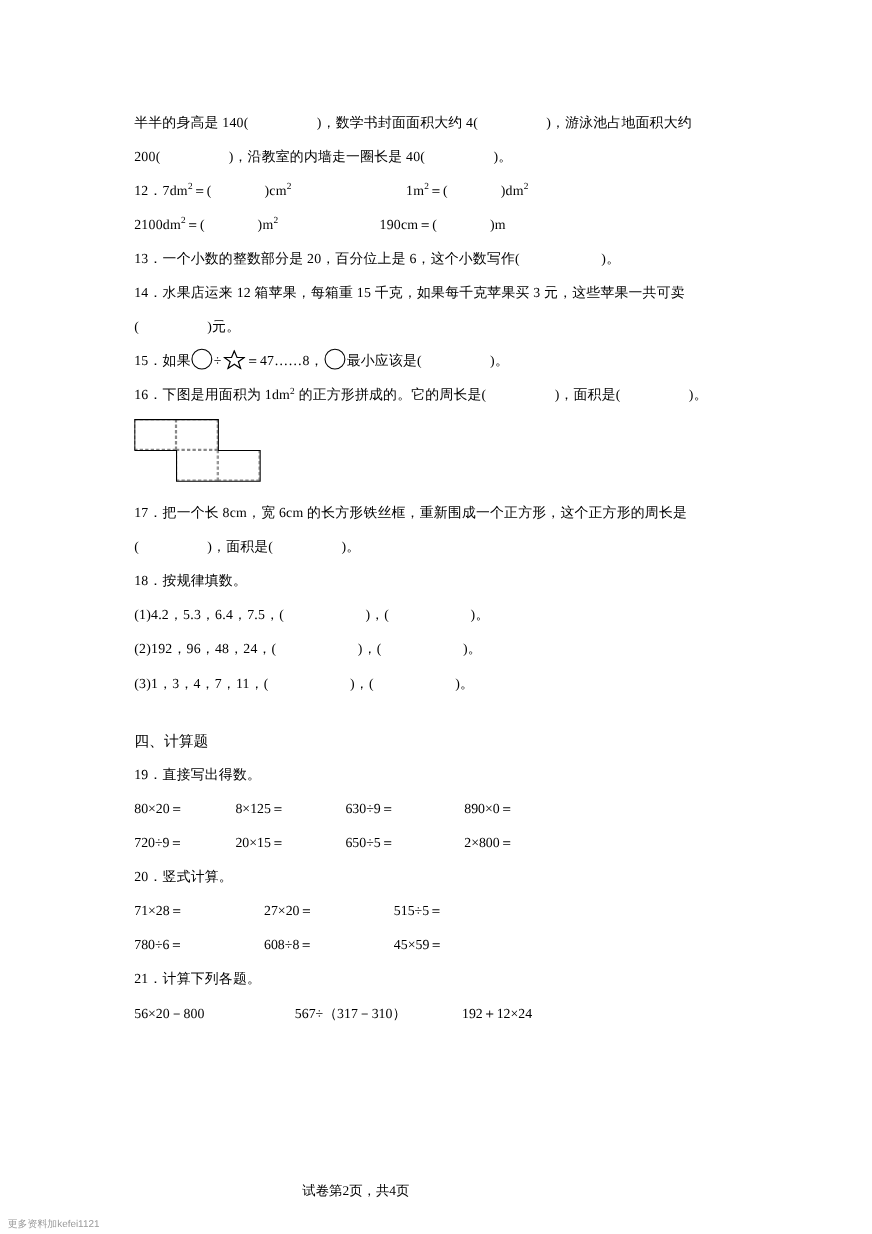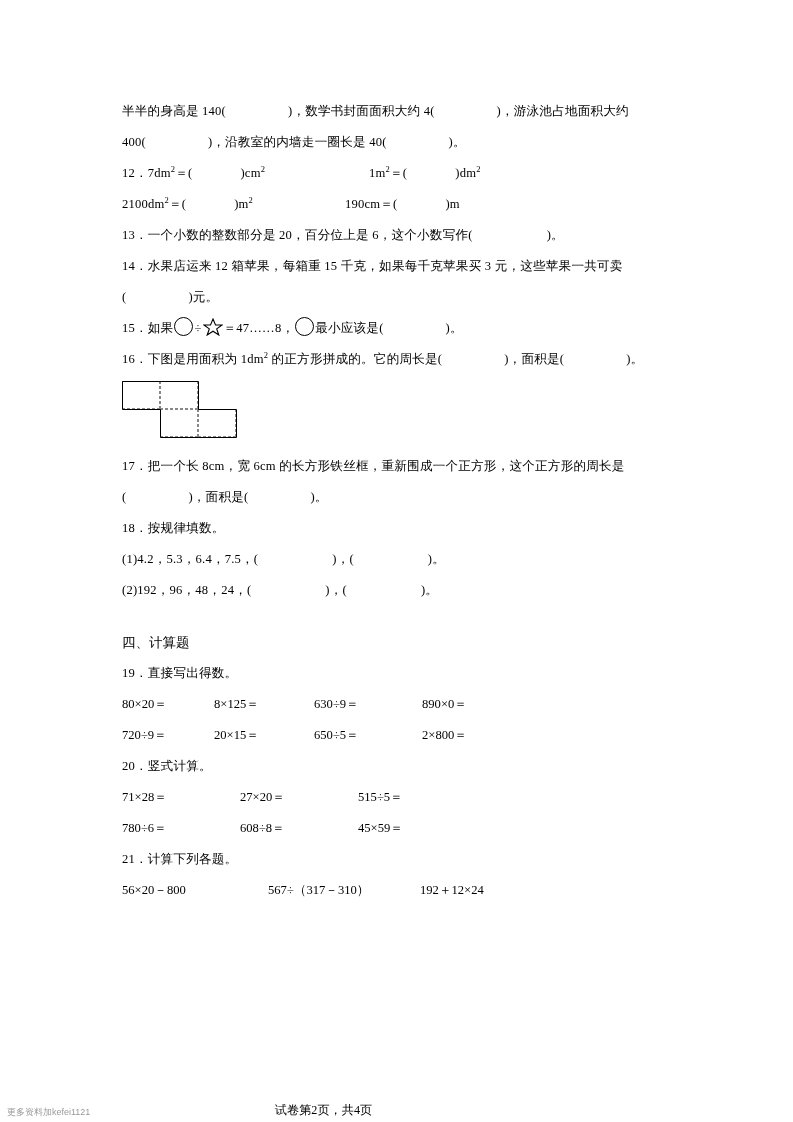--- a/index.html
+++ b/index.html
@@ -90,40 +90,39 @@
     display: inline-block;
   }
 
   .footer {
     position: absolute;
     left: 0;
     top: 1074px;
     width: 639px;
     text-align: center;
     font-size: 12.2px;
-    margin-top: 28px;
   }
   .watermark {
     position: absolute;
     left: 3px;
     top: 1106px;
     font-size: 9px;
     color: #9a9a9a;
     font-family: Liberation Sans, sans-serif;
   }
 </style>
 </head>
 <body>
 
 <div class="page">
   <div class="content">
 
     <div class="line wrap">
       <span>半半的身高是 140(</span><span class="blank-m"></span><span>)，数学书封面面积大约 4(</span><span class="blank-m"></span><span>)，游泳池占地面积大约</span><br>
-      <span>400(</span><span class="blank-m"></span><span>)，沿教室的内墙走一圈长是 40(</span><span class="blank-m"></span><span>)。</span>
+      <span>200(</span><span class="blank-m"></span><span>)，沿教室的内墙走一圈长是 40(</span><span class="blank-m"></span><span>)。</span>
     </div>
 
     <div class="line">
       <span>12．</span><span>7dm</span><sup>2</sup><span>＝(</span><span class="blank-s"></span><span>)cm</span><sup>2</sup><span class="gap-4"></span><span class="gap-3"></span><span>1m</span><sup>2</sup><span>＝(</span><span class="blank-s"></span><span>)dm</span><sup>2</sup>
     </div>
     <div class="line">
       <span>2100dm</span><sup>2</sup><span>＝(</span><span class="blank-s"></span><span>)m</span><sup>2</sup><span class="gap-4"></span><span class="gap-2"></span><span>190cm＝(</span><span class="blank-s"></span><span>)m</span>
     </div>
 
     <div class="line">
@@ -166,20 +165,23 @@
 
     <div class="line">
       <span>18．</span><span>按规律填数。</span>
     </div>
     <div class="line">
       <span>(1)4.2，5.3，6.4，7.5，(</span><span class="blank-l"></span><span>)，(</span><span class="blank-l"></span><span>)。</span>
     </div>
     <div class="line">
       <span>(2)192，96，48，24，(</span><span class="blank-l"></span><span>)，(</span><span class="blank-l"></span><span>)。</span>
     </div>
+    <div class="line">
+      <span>(3)1，3，4，7，11，(</span><span class="blank-l"></span><span>)，(</span><span class="blank-l"></span><span>)。</span>
+    </div>
 
     <div class="sect-title">四、计算题</div>
 
     <div class="line">
       <span>19．</span><span>直接写出得数。</span>
     </div>
     <div class="calc-row">
       <span class="cell" style="width:92px">80×20＝</span><span class="cell" style="width:100px">8×125＝</span><span class="cell" style="width:108px">630÷9＝</span><span class="cell">890×0＝</span>
     </div>
     <div class="calc-row">

